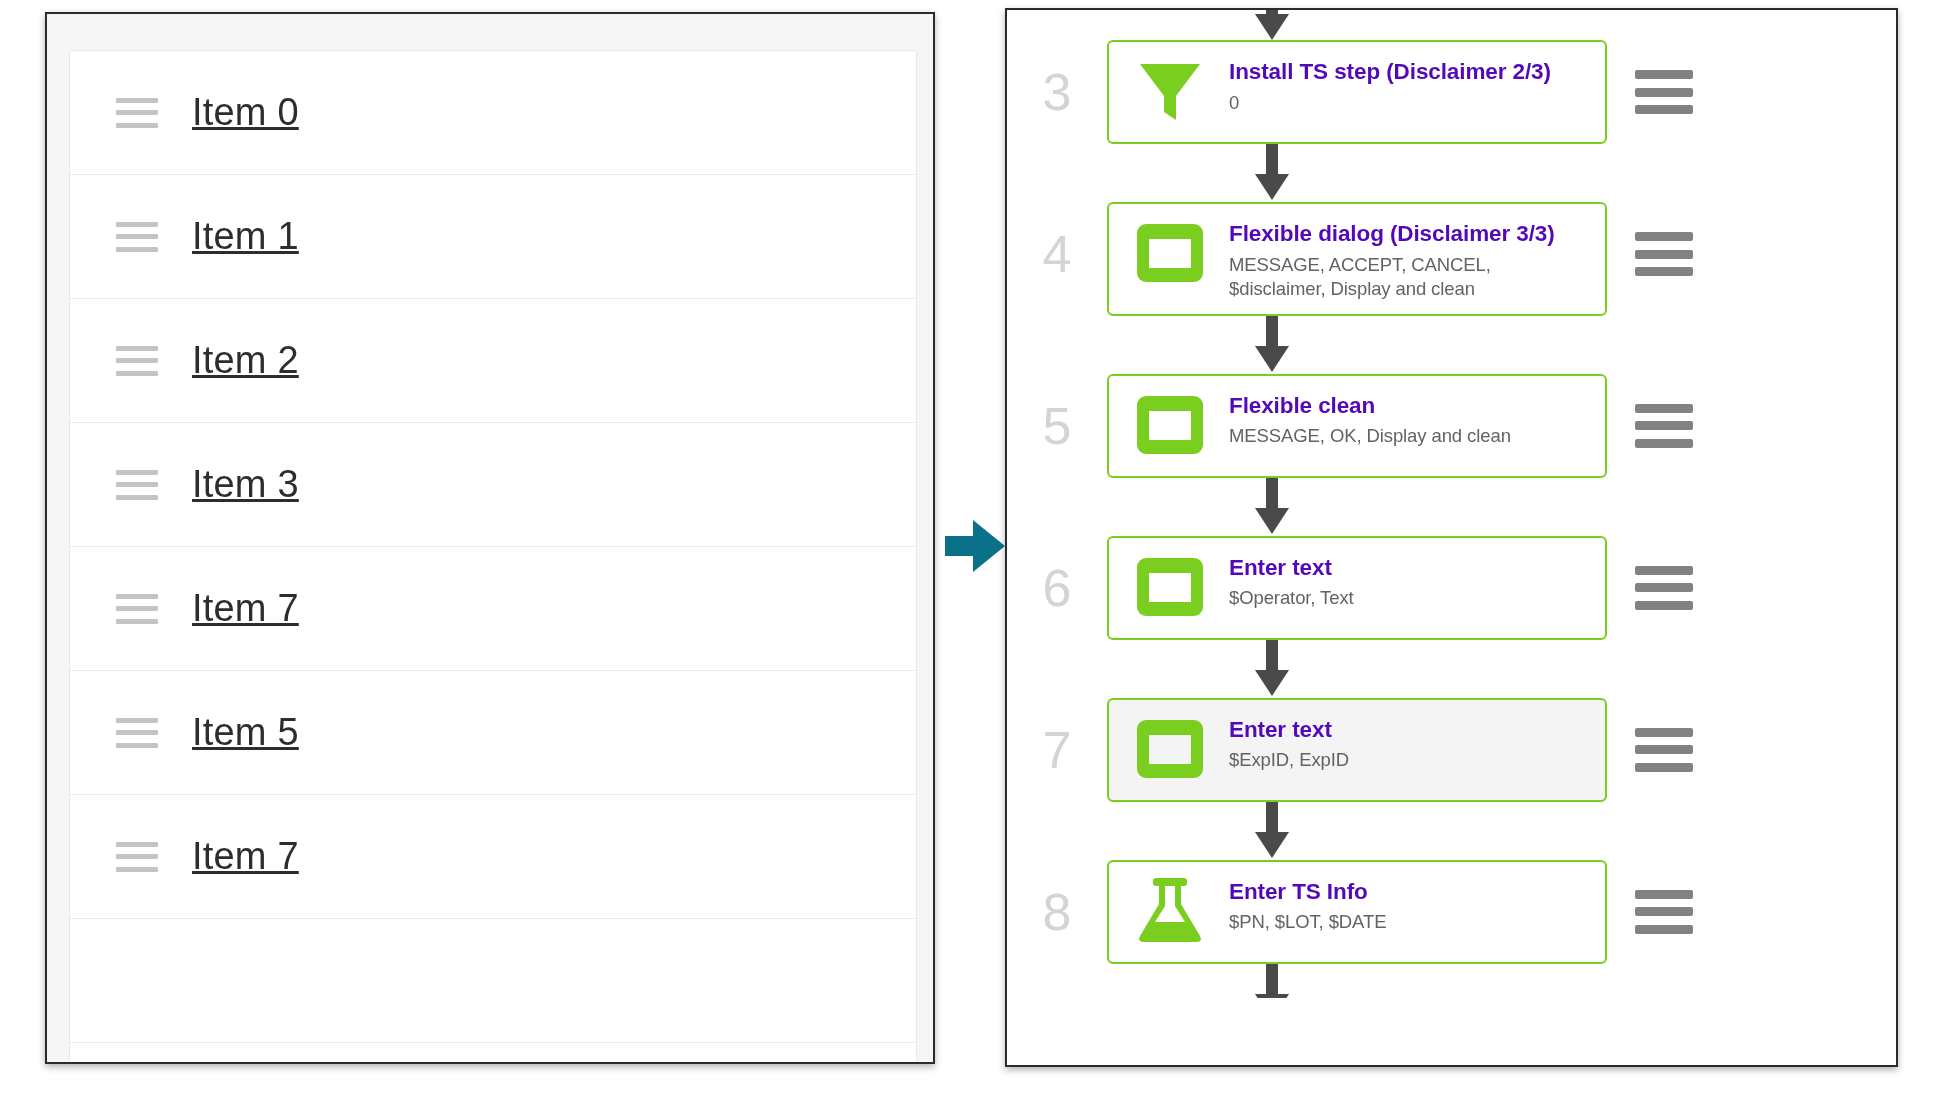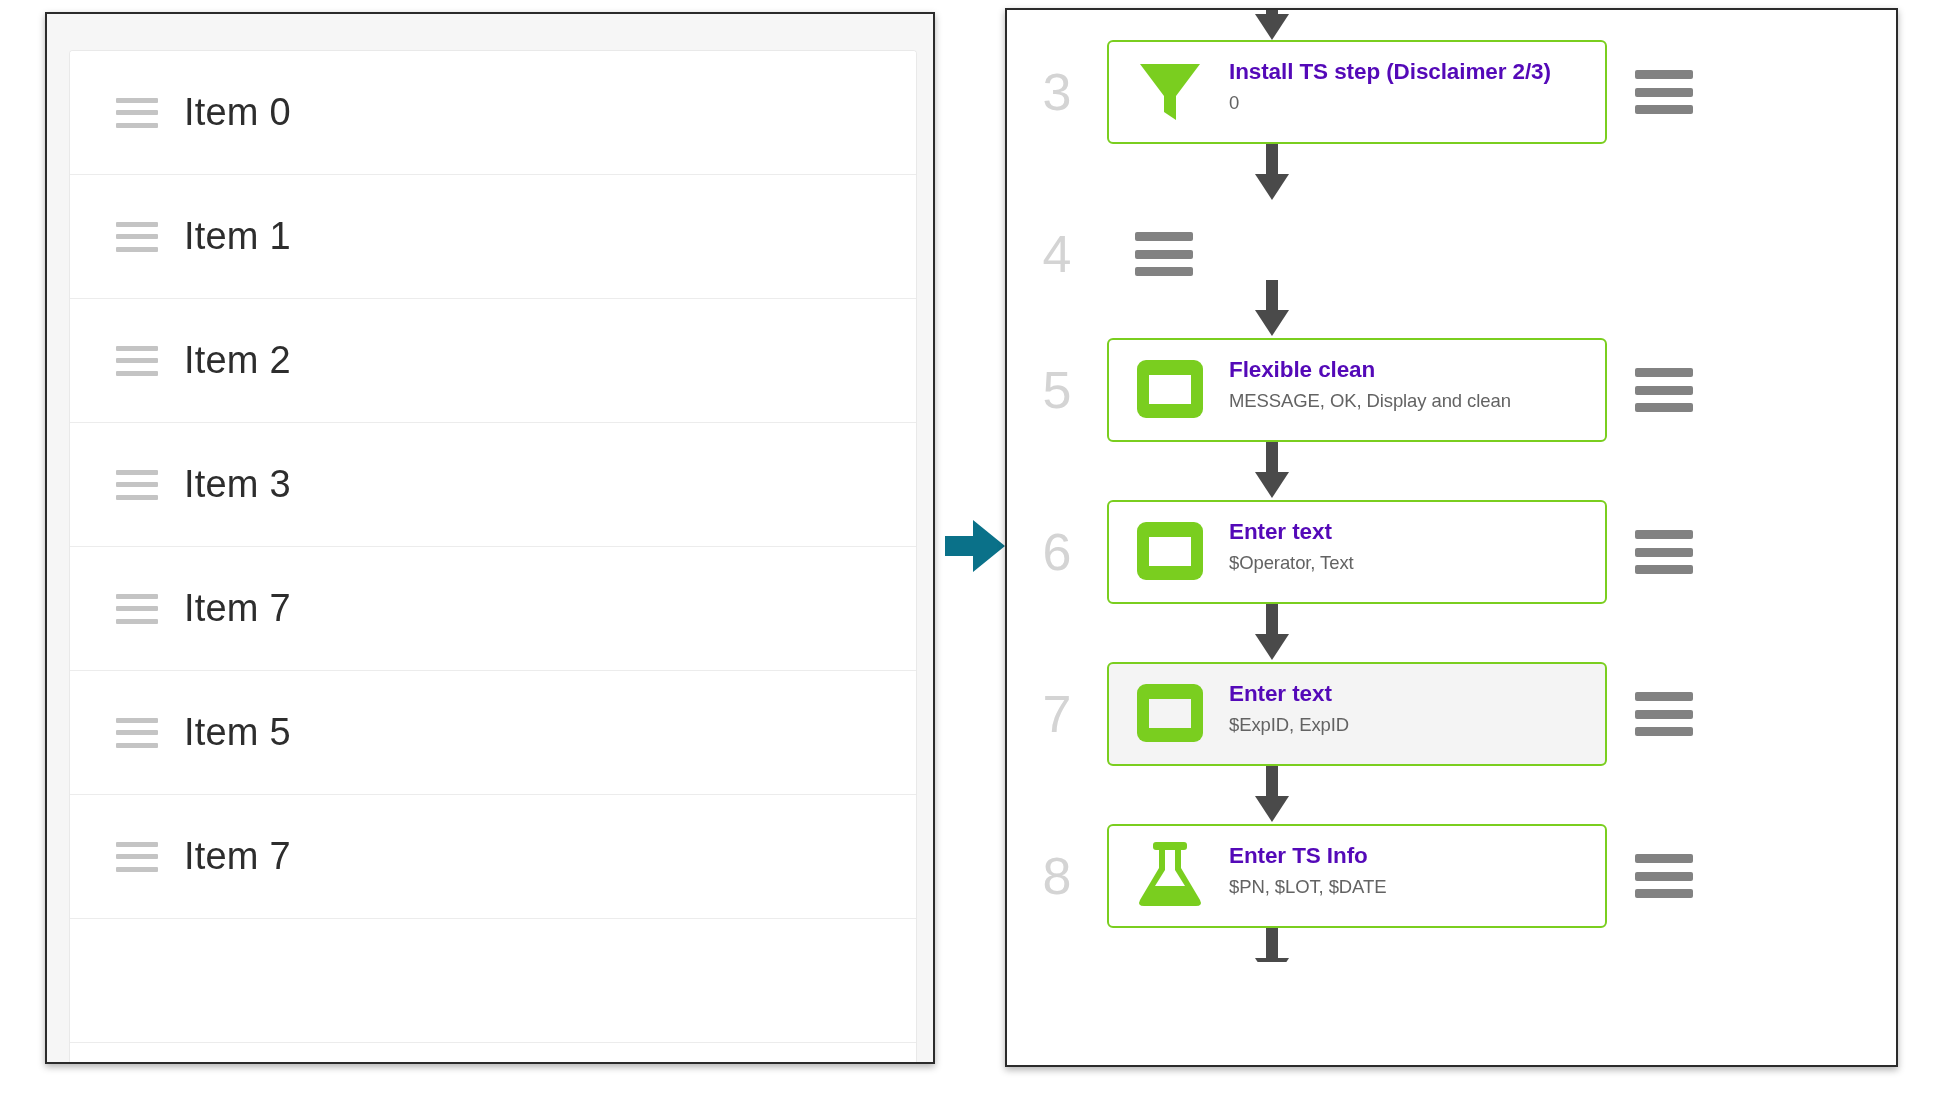--- a/index.html
+++ b/index.html
@@ -43,25 +43,26 @@
   .grip {
     width: 42px; height: 30px;
     display: flex; flex-direction: column; justify-content: space-between;
     flex: 0 0 auto;
   }
   .grip i { display:block; height: 5px; background: #c4c4c4; border-radius: 1px; }
   .grip i:nth-child(1){ width: 42px; }
   .grip i:nth-child(2){ width: 42px; }
   .grip i:nth-child(3){ width: 42px; }
   .list-label {
-    margin-left: 26px;
+    margin-left: 34px;
     font-size: 38px;
     color: #2d2d2d;
     letter-spacing: 0.2px;
     font-weight: 400;
+    text-decoration: underline;
   }
 
   
   #arrow-wrap {
     position: absolute;
     left: 943px; top: 516px;
     width: 64px; height: 60px;
   }
 
   
@@ -274,76 +275,88 @@
         <span class="arr">
           <svg width="44" height="58" viewBox="0 0 44 58" class="svg-arrow">
             <rect x="16" y="0" width="12" height="34" fill="#4a4a4a"></rect>
             <polygon points="5,30 39,30 22,56" fill="#4a4a4a"></polygon>
           </svg>
         </span>
       </div>
 
       <div class="step">
         <div class="step-num">4</div>
-        <div class="drag-handle">
-            <i></i>
-            <i></i>
-            <i></i>
-          </div>
-      </div>
-
-      <div class="connector">
-        <span class="arr">
-          <svg width="44" height="58" viewBox="0 0 44 58" class="svg-arrow">
-            <rect x="16" y="0" width="12" height="34" fill="#4a4a4a"></rect>
-            <polygon points="5,30 39,30 22,56" fill="#4a4a4a"></polygon>
-          </svg>
-        </span>
-      </div>
-
-      <div class="step">
-        <div class="step-num">5</div>
         <div class="step-card">
           <div class="step-icon">
             <svg width="70" height="62" viewBox="0 0 70 62">
               <rect x="2" y="2" width="66" height="58" rx="9" fill="#7ace1f"></rect>
               <rect x="14" y="17" width="42" height="29" fill="#ffffff"></rect>
             </svg>
           </div>
           <div class="step-text">
-            <div class="step-title">Flexible clean</div>
-            <div class="step-sub">MESSAGE, OK, Display and clean</div>
+            <div class="step-title">Flexible dialog (Disclaimer 3/3)</div>
+            <div class="step-sub">MESSAGE, ACCEPT, CANCEL, $disclaimer, Display and clean</div>
           </div>
         </div>
         <div class="drag-handle">
             <i></i>
             <i></i>
             <i></i>
           </div>
       </div>
 
       <div class="connector">
         <span class="arr">
           <svg width="44" height="58" viewBox="0 0 44 58" class="svg-arrow">
             <rect x="16" y="0" width="12" height="34" fill="#4a4a4a"></rect>
             <polygon points="5,30 39,30 22,56" fill="#4a4a4a"></polygon>
           </svg>
         </span>
       </div>
 
       <div class="step">
-        <div class="step-num">6</div>
+        <div class="step-num">5</div>
         <div class="step-card">
           <div class="step-icon">
             <svg width="70" height="62" viewBox="0 0 70 62">
               <rect x="2" y="2" width="66" height="58" rx="9" fill="#7ace1f"></rect>
               <rect x="14" y="17" width="42" height="29" fill="#ffffff"></rect>
             </svg>
           </div>
           <div class="step-text">
+            <div class="step-title">Flexible clean</div>
+            <div class="step-sub">MESSAGE, OK, Display and clean</div>
+          </div>
+        </div>
+        <div class="drag-handle">
+            <i></i>
+            <i></i>
+            <i></i>
+          </div>
+      </div>
+
+      <div class="connector">
+        <span class="arr">
+          <svg width="44" height="58" viewBox="0 0 44 58" class="svg-arrow">
+            <rect x="16" y="0" width="12" height="34" fill="#4a4a4a"></rect>
+            <polygon points="5,30 39,30 22,56" fill="#4a4a4a"></polygon>
+          </svg>
+        </span>
+      </div>
+
+      <div class="step">
+        <div class="step-num">6</div>
+        <div class="step-card">
+          <div class="step-icon">
+            <svg width="70" height="62" viewBox="0 0 70 62">
+              <rect x="2" y="2" width="66" height="58" rx="9" fill="#7ace1f"></rect>
+              <rect x="14" y="17" width="42" height="29" fill="#ffffff"></rect>
+            </svg>
+          </div>
+          <div class="step-text">
             <div class="step-title">Enter text</div>
             <div class="step-sub">$Operator, Text</div>
           </div>
         </div>
         <div class="drag-handle">
             <i></i>
             <i></i>
             <i></i>
           </div>
       </div>

